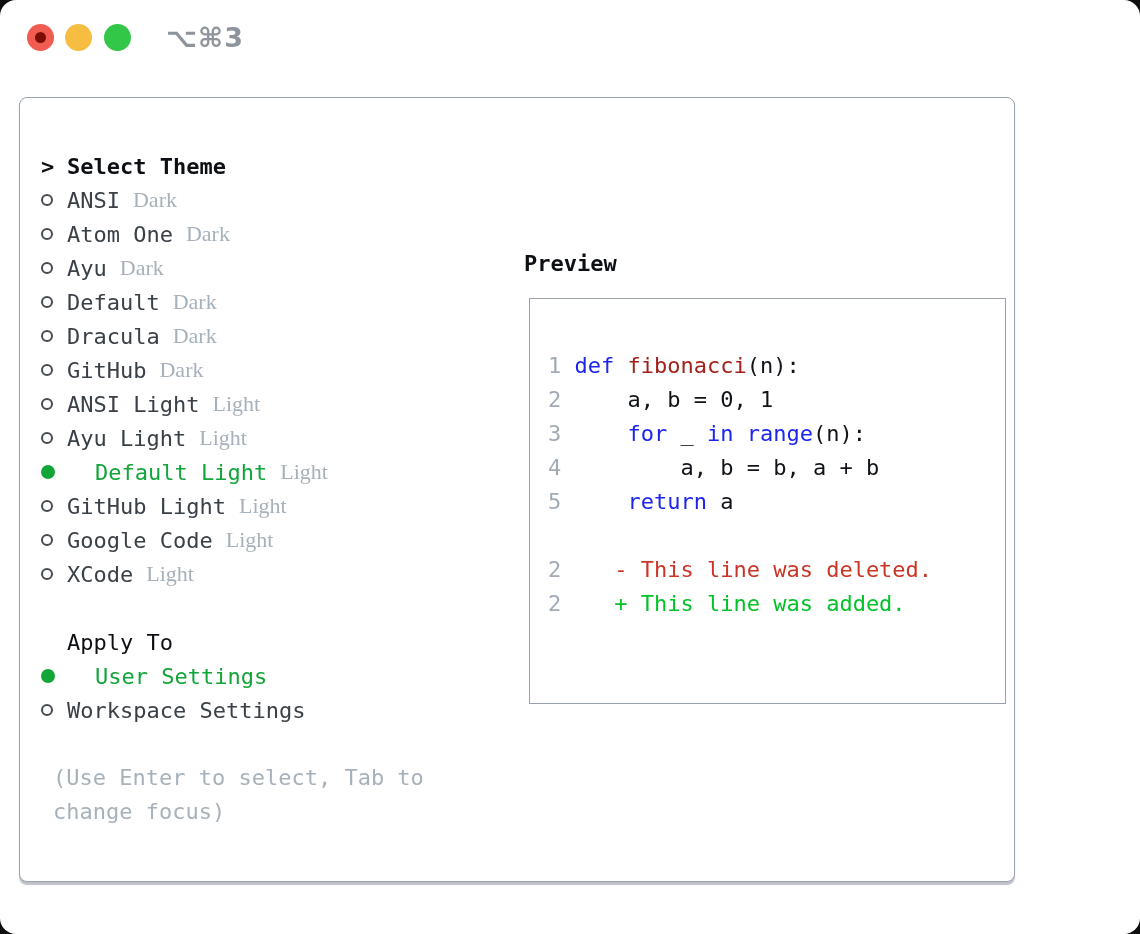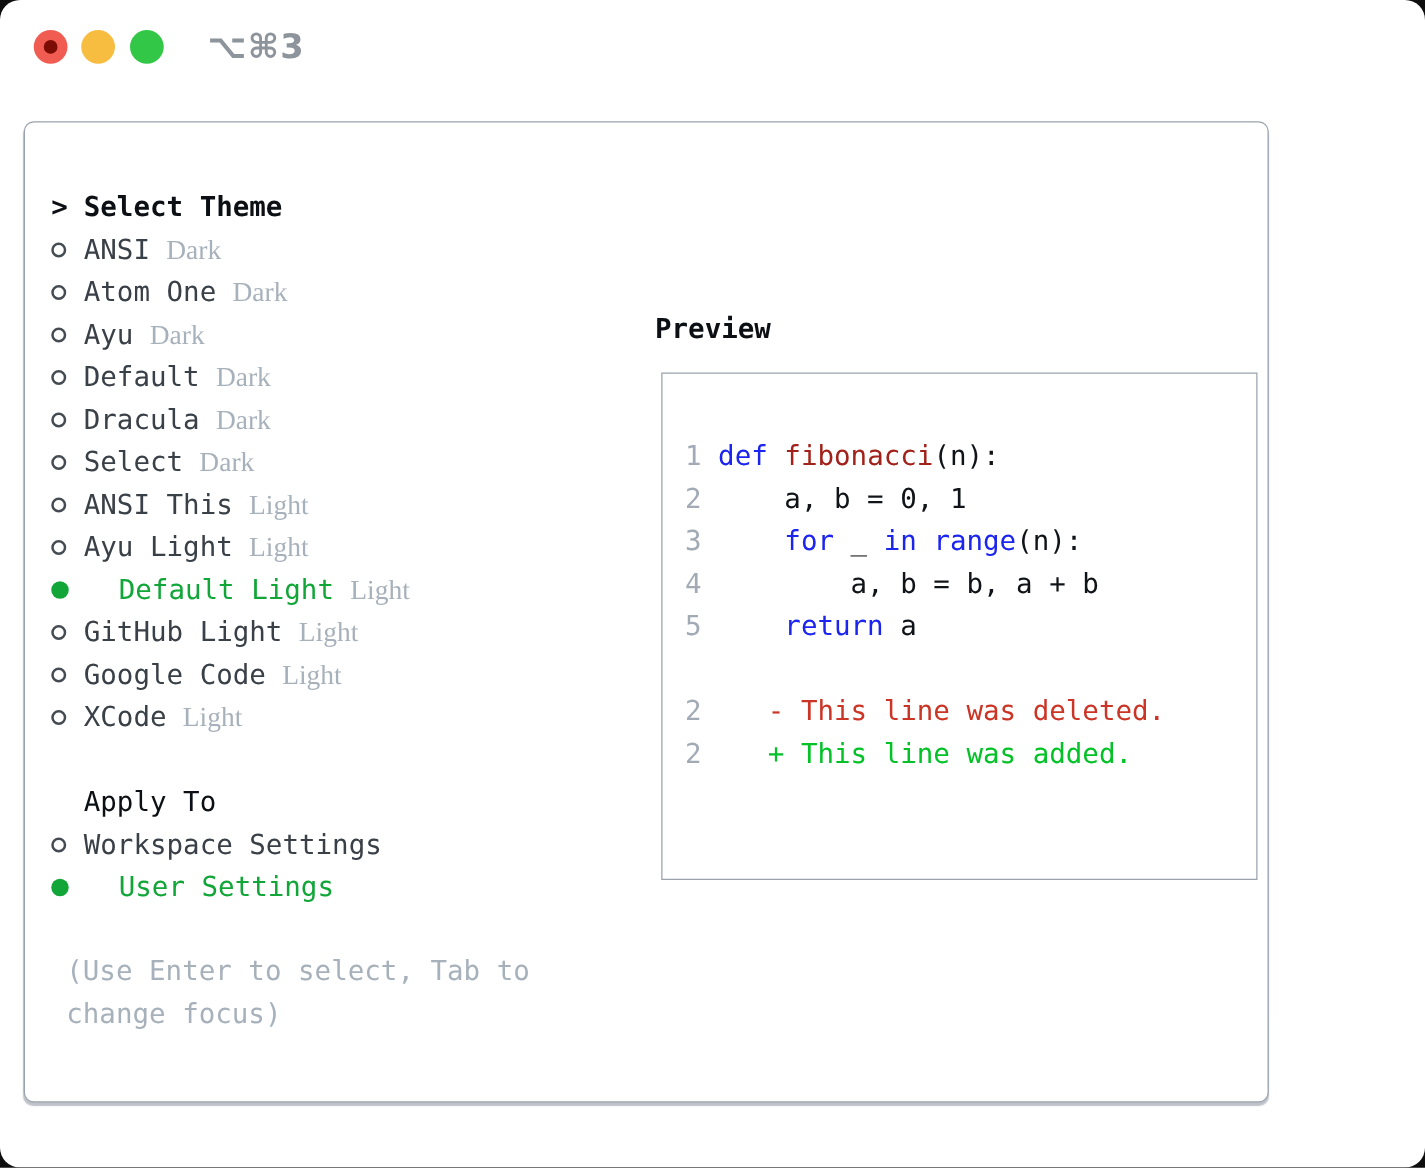--- a/index.html
+++ b/index.html
@@ -74,39 +74,39 @@
         <span class="marker caret">&gt;</span>
         <span>Select Theme</span>
       </div>
 
       <div id="theme-list">
           <div class="row"><span class="marker"><span class="radio"></span></span><span class="item-label">ANSI</span><span class="item-tag">Dark</span></div>
           <div class="row"><span class="marker"><span class="radio"></span></span><span class="item-label">Atom One</span><span class="item-tag">Dark</span></div>
           <div class="row"><span class="marker"><span class="radio"></span></span><span class="item-label">Ayu</span><span class="item-tag">Dark</span></div>
           <div class="row"><span class="marker"><span class="radio"></span></span><span class="item-label">Default</span><span class="item-tag">Dark</span></div>
           <div class="row"><span class="marker"><span class="radio"></span></span><span class="item-label">Dracula</span><span class="item-tag">Dark</span></div>
-          <div class="row"><span class="marker"><span class="radio"></span></span><span class="item-label">Select</span><span class="item-tag">Dark</span></div>
-          <div class="row"><span class="marker"><span class="radio"></span></span><span class="item-label">ANSI This</span><span class="item-tag">Light</span></div>
+          <div class="row"><span class="marker"><span class="radio"></span></span><span class="item-label">GitHub</span><span class="item-tag">Dark</span></div>
+          <div class="row"><span class="marker"><span class="radio"></span></span><span class="item-label">ANSI Light</span><span class="item-tag">Light</span></div>
           <div class="row"><span class="marker"><span class="radio"></span></span><span class="item-label">Ayu Light</span><span class="item-tag">Light</span></div>
           <div class="row"><span class="marker"><span class="radio on"></span></span><span class="item-label sel">Default Light</span><span class="item-tag">Light</span></div>
           <div class="row"><span class="marker"><span class="radio"></span></span><span class="item-label">GitHub Light</span><span class="item-tag">Light</span></div>
           <div class="row"><span class="marker"><span class="radio"></span></span><span class="item-label">Google Code</span><span class="item-tag">Light</span></div>
           <div class="row"><span class="marker"><span class="radio"></span></span><span class="item-label">XCode</span><span class="item-tag">Light</span></div>
         </div>
 
       <div class="spacer"></div>
 
       <div class="row apply-title">
         <span class="marker"></span>
         <span>Apply To</span>
       </div>
 
       <div id="apply-list">
+          <div class="row"><span class="marker"><span class="radio on"></span></span><span class="item-label sel">User Settings</span></div>
           <div class="row"><span class="marker"><span class="radio"></span></span><span class="item-label">Workspace Settings</span></div>
-          <div class="row"><span class="marker"><span class="radio on"></span></span><span class="item-label sel">User Settings</span></div>
         </div>
 
       <div class="spacer"></div>
 
       <div class="hint">(Use Enter to select, Tab to change focus)</div>
     </div>
 
     <div class="preview-title">Preview</div>
 
     <div class="preview-box">

